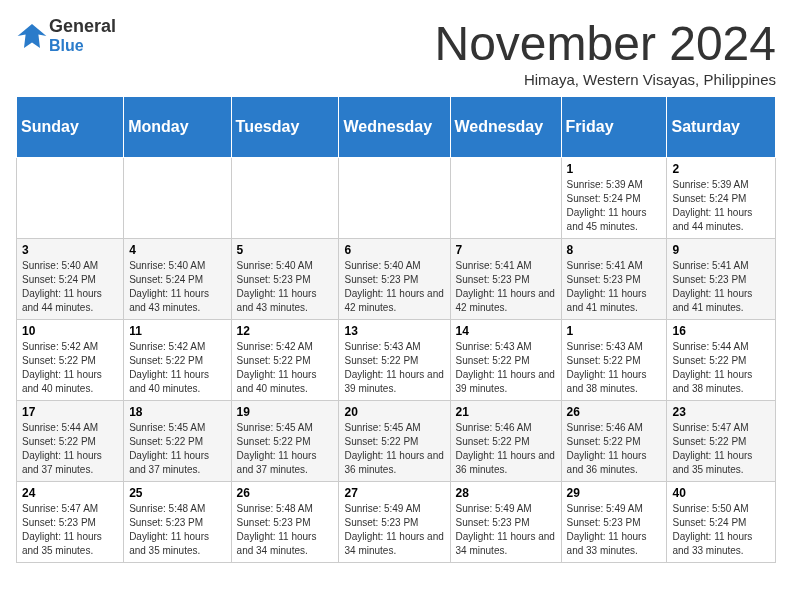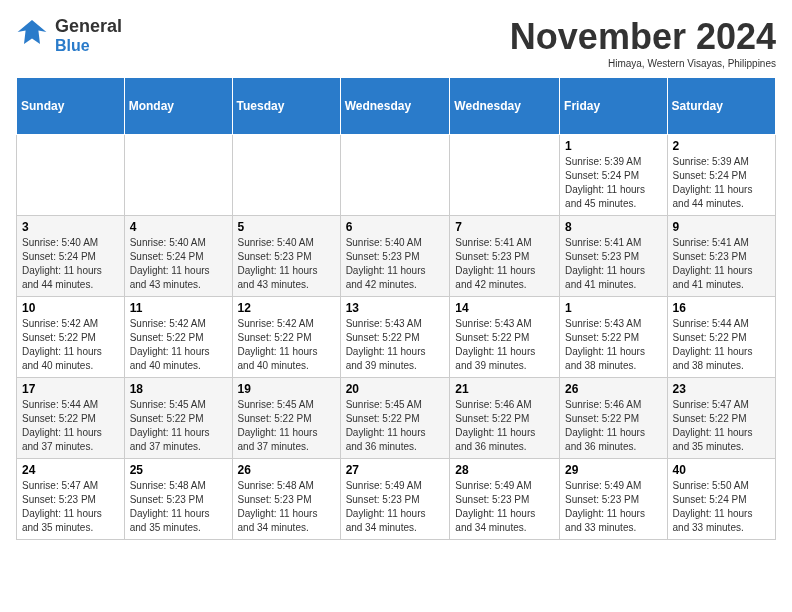--- a/index.html
+++ b/index.html
@@ -11,49 +11,50 @@
       padding: 16px;
     }
     .header-area {
       display: flex;
       justify-content: space-between;
       align-items: flex-start;
       margin-bottom: 8px;
     }
     .logo {
       display: flex;
-      gap: 7px;
+      align-items: center;
+      gap: 1px;
     }
     .logo-bird {
       width: 32px;
       height: 32px;
     }
     .title-area {
       text-align: right;
     }
     .month-title {
-      font-size: 36px;
-      font-weight: bold;
+      font-size: 48px;
+      font-weight: normal;
       color: #333;
     }
     .location {
-      font-size: 10px;
+      font-size: 15px;
       color: #333;
     }
     .calendar-table {
       width: 100%;
       border-collapse: collapse;
       font-size: 11px;
     }
     .calendar-table thead tr th {
       background-color: #2a7bca;
       color: #fff;
       padding: 21px 4px;
       text-align: left;
-      font-size: 12px;
+      font-size: 16px;
       font-weight: bold;
       border: 1px solid #fff;
     }
     .calendar-table tbody tr td {
       border: 1px solid #ccc;
       vertical-align: top;
       padding: 4px 5px;
       width: 113px;
       min-height: 80px;
       background: #fff;

